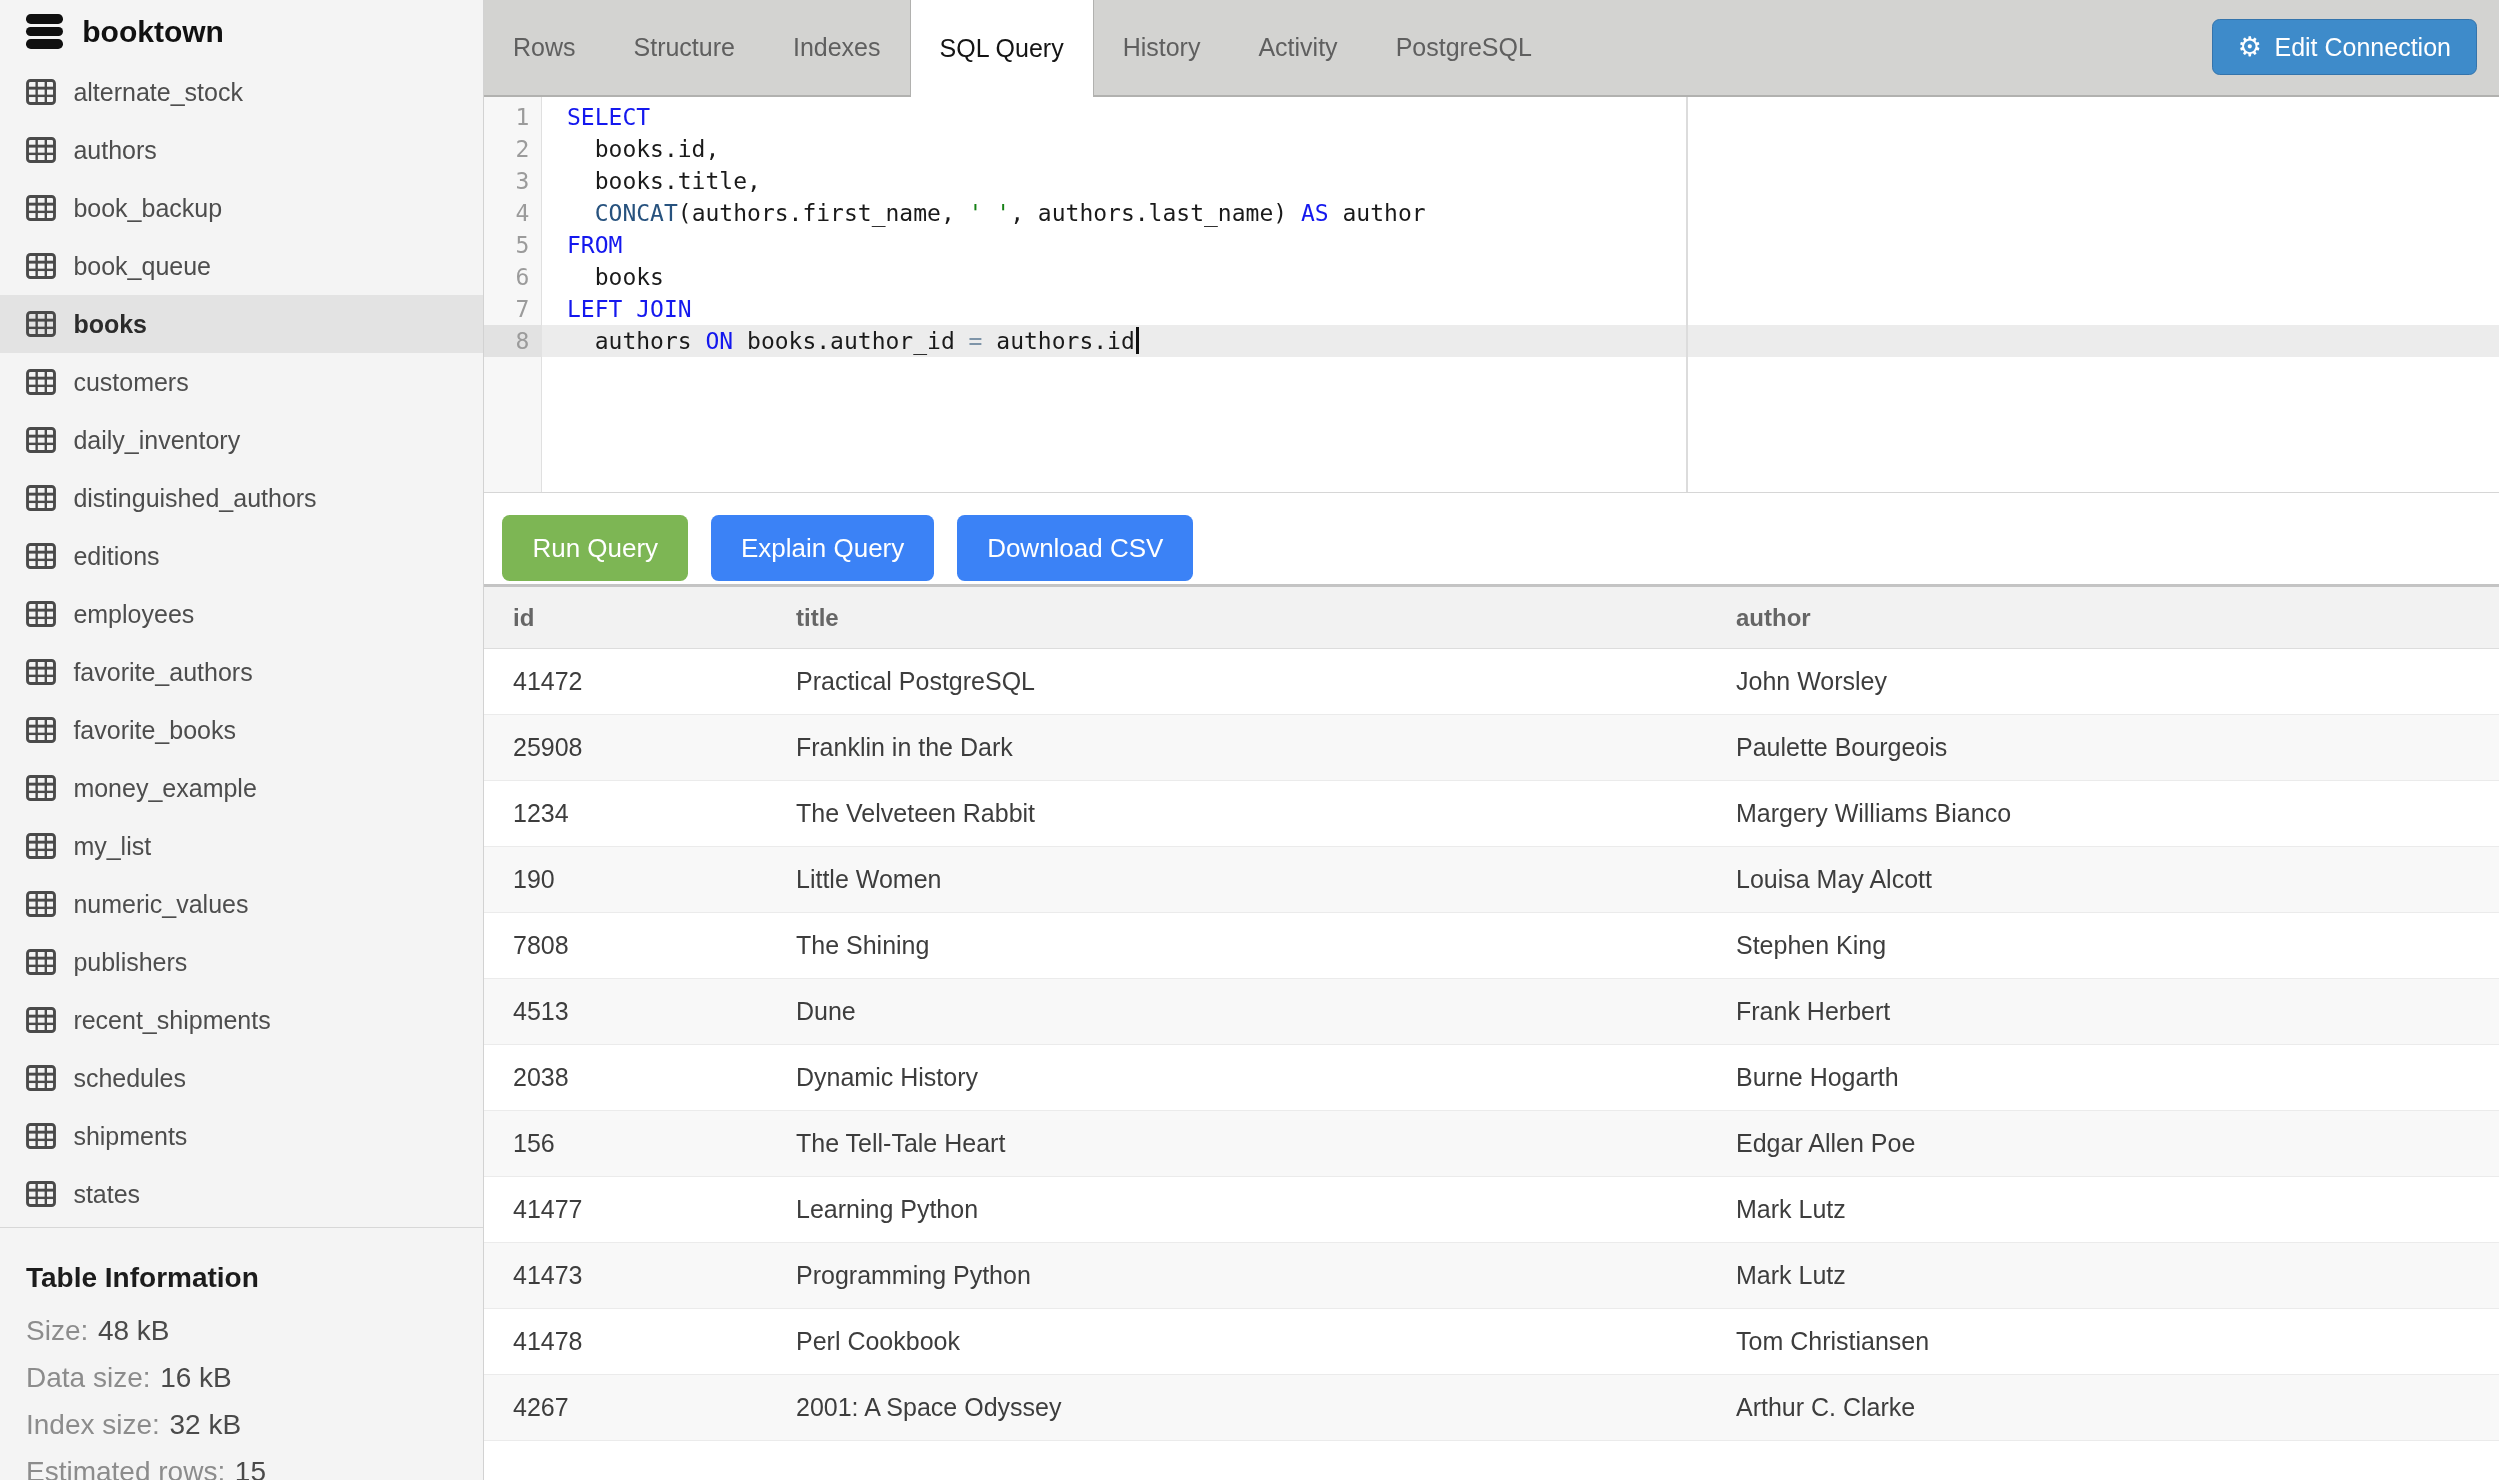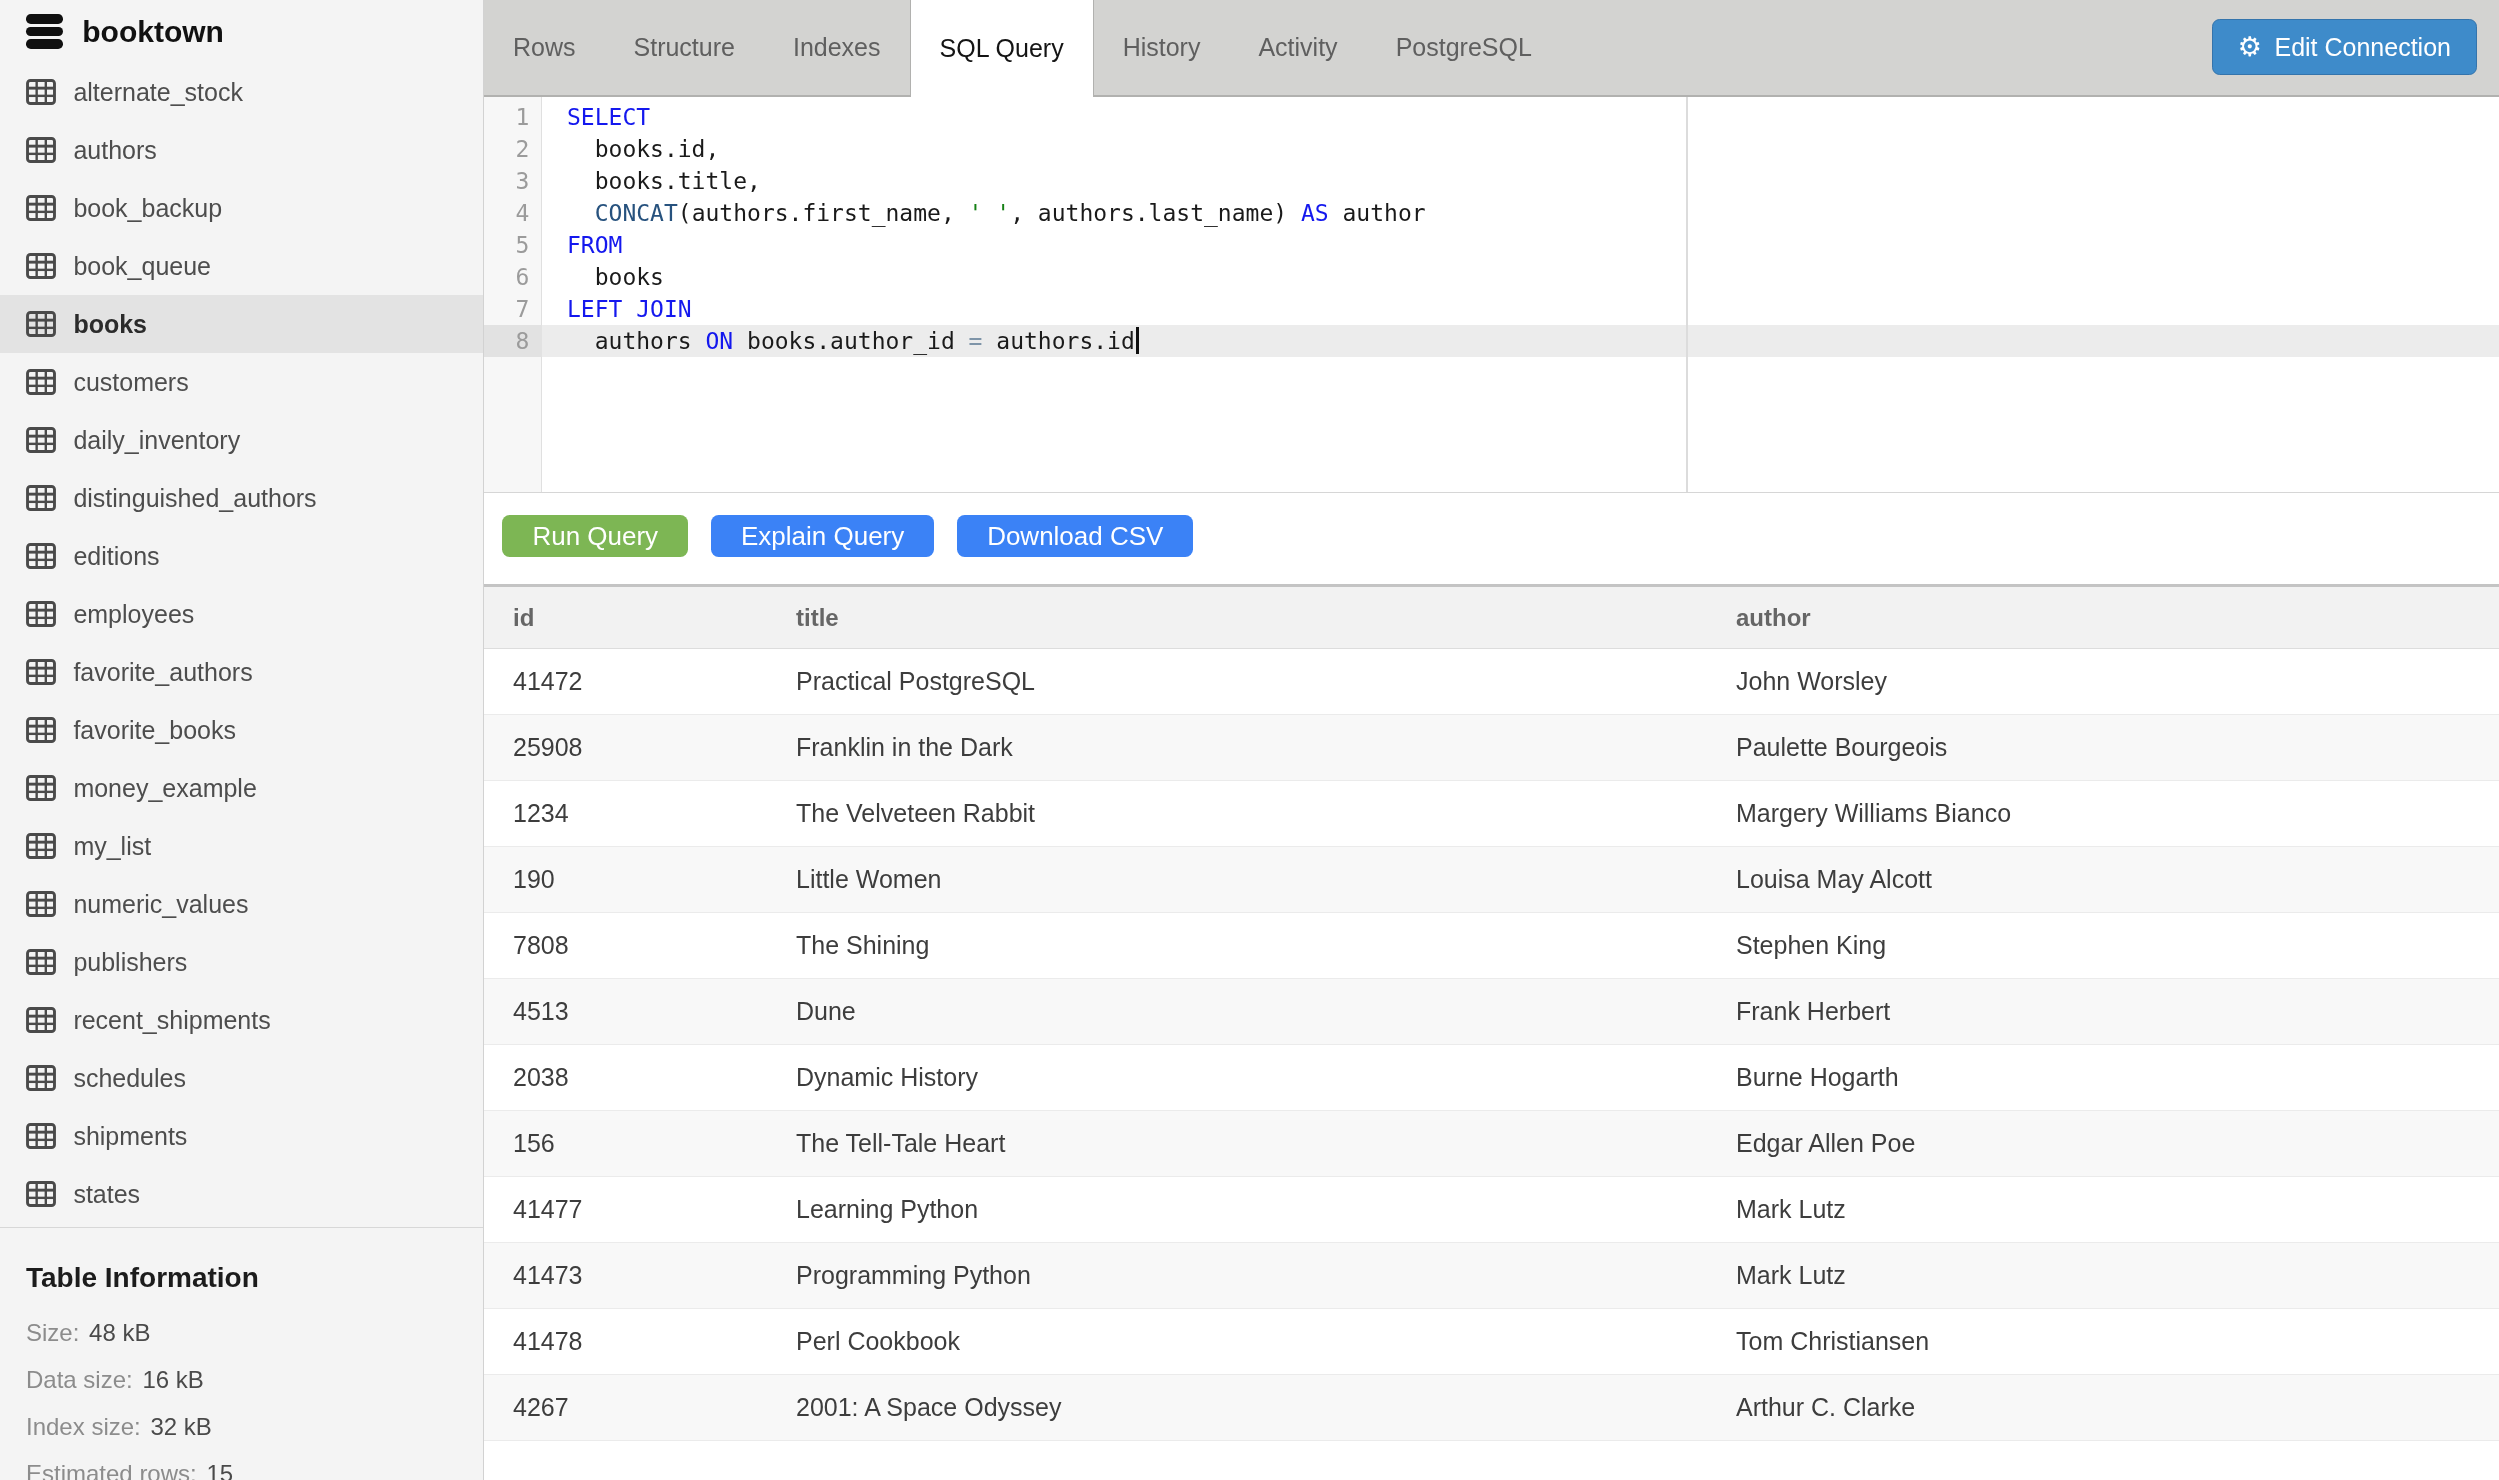--- a/index.html
+++ b/index.html
@@ -29,21 +29,21 @@
     height:58px; display:flex; align-items:center;
     padding-left:26px; gap:17.4px; cursor:default;
     font-size:25px; color:#4d4d4d;
   }
   .table-item.selected { background:#e3e3e3; color:#2b2b2b; font-weight:bold; }
   .grid-icon { flex:0 0 auto; display:block; }
 
   .sidebar-divider { border-top:1px solid #d7d7d7; margin-top:3.9px; }
   .table-info { padding:21px 26px 0 26px; }
   .table-info h3 { font-size:28px; font-weight:bold; color:#1c1c1c; }
-  .info-line { font-size:24px; height:47px; display:flex; align-items:flex-end; }
+  .info-line { font-size:28px; height:47px; display:flex; align-items:flex-end; }
   .info-line .lbl { color:#8c8c8c; }
   .info-line .val { color:#4a4a4a; margin-left:9.7px; }
   .table-info { margin-top:13.5px; }
   .info-rows { margin-top:5.8px; }
 
   
   .main { flex:1 1 auto; position:relative; height:1480px; background:#fff; }
 
   
   .tabbar {
@@ -96,21 +96,21 @@
   .tk-operator{ color:#7e94a8; }
   .tk-plain   { color:#1a1a1a; }
   .cursor {
     display:inline-block; width:2.9px; height:27px; background:#111;
     vertical-align:text-bottom; margin-left:1px;
   }
 
   
   .actions { padding:22px 0 0 18.4px; height:91px; }
   .btn {
-    height:42px; border:none; border-radius:7.7px; color:#fff;
+    height:66px; border:none; border-radius:7.7px; color:#fff;
     font-size:26px; padding:0 30px; margin-right:18.4px; cursor:pointer;
     font-family:inherit;
   }
   .btn-run { background:#7db654; }
   .btn-gray { background:#3b82f6; }
 
   .results-divider { height:2.9px; background:#c4c4c4; }
 
   
   table.results { width:100%; border-collapse:collapse; table-layout:fixed; }

